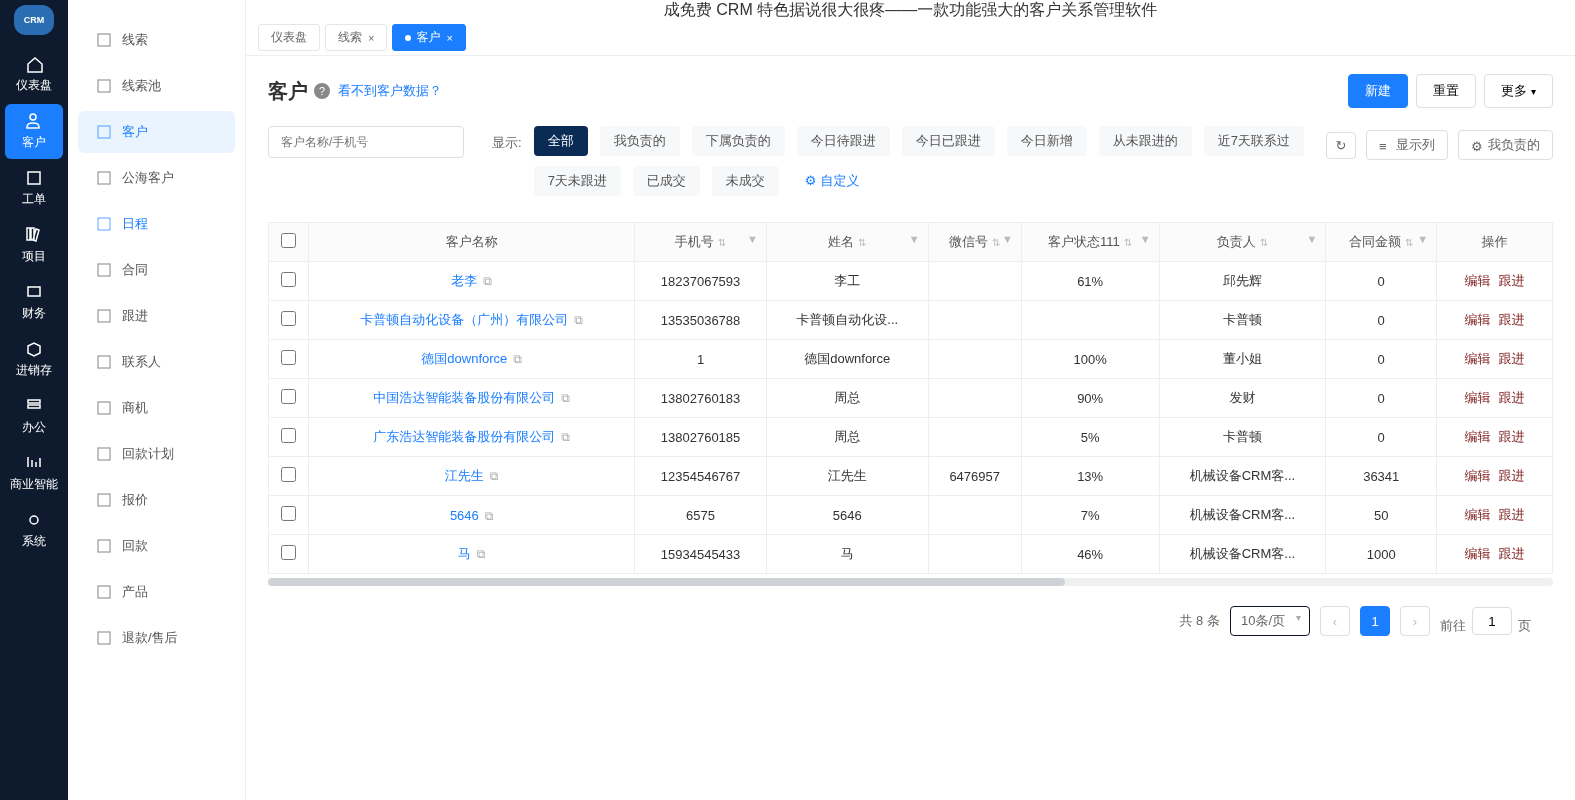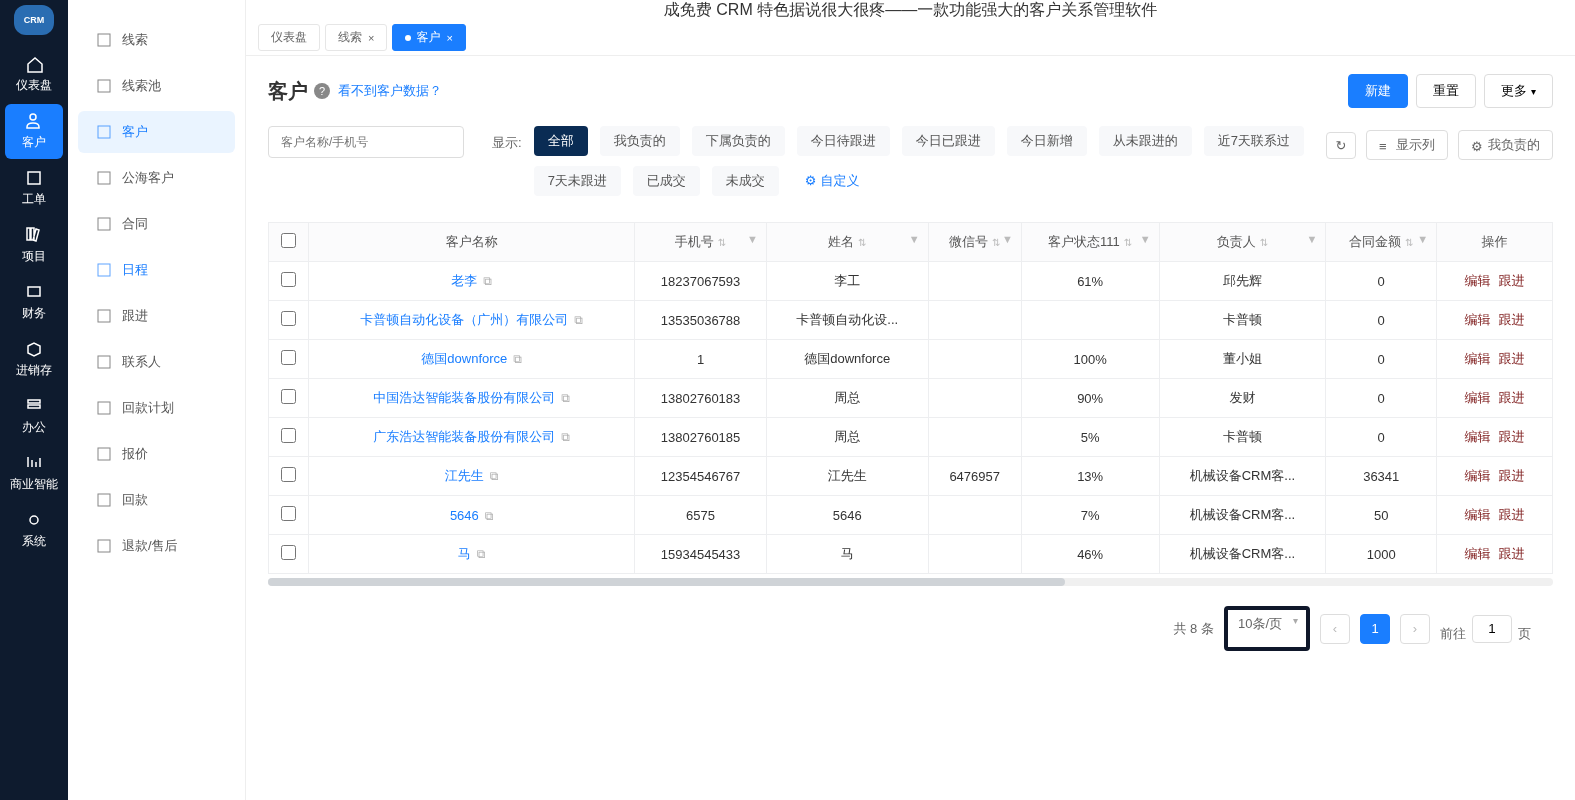--- a/index.html
+++ b/index.html
@@ -50,21 +50,21 @@
 th { background:#fbfbfc; color:#555; font-weight:normal; position:relative; }
 .sort { color:#bbb; margin-left:4px; font-size:10px; }
 .flt-ico { color:#bbb; font-size:11px; position:absolute; right:8px; }
 td.name a { color:#1a7eff; text-decoration:none; margin-right:6px; }
 .copy { color:#aaa; font-size:12px; cursor:pointer; }
 .ops a { color:#7f1d1d; margin:0 4px; cursor:pointer; text-decoration:none; }
 input[type=checkbox] { width:15px; height:15px; cursor:pointer; }
 .scr { height:8px; background:#f0f0f0; margin:4px 0 16px; border-radius:4px; position:relative; }
 .scr div { position:absolute; left:0; width:62%; height:100%; background:#cfd3d7; border-radius:4px; }
 .pager { display:flex; align-items:center; justify-content:flex-end; padding:4px 22px 20px; gap:10px; font-size:13px; color:#666; }
-.psel { border:4px solid #0f172a; border-radius:4px; padding:5px 24px 14px 10px; position:relative; }
+.psel { border:1px solid #0f172a; border-radius:4px; padding:5px 24px 5px 10px; position:relative; }
 .psel::after { content:"▾"; position:absolute; right:8px; color:#aaa; font-size:10px; }
 .pbtn { width:30px; height:30px; border:1px solid #ddd; border-radius:4px; display:flex; align-items:center; justify-content:center; color:#bbb; cursor:pointer; }
 .pbtn.cur { background:#1a7eff; color:#fff; border-color:#1a7eff; }
 .pgo { display:flex; align-items:flex-end; gap:6px; }
 .pgo input { width:40px; height:28px; border:1px solid #ddd; border-radius:4px; text-align:center; }
 </style>
 </head>
 <body>
 
 <div class="app">
@@ -145,61 +145,73 @@
           <rect x="2" y="2" width="12" height="12" fill="none" stroke="currentColor"></rect>
         </svg>
         <span>客户</span>
       </div>
       <div class="nav2-item">
         <svg class="nav2-ico" viewBox="0 0 16 16">
           <rect x="2" y="2" width="12" height="12" fill="none" stroke="currentColor"></rect>
         </svg>
         <span>公海客户</span>
       </div>
+      <div class="nav2-item" style="color: rgb(26, 126, 255);">
+        <svg class="nav2-ico" viewBox="0 0 16 16">
+          <rect x="2" y="2" width="12" height="12" fill="none" stroke="currentColor"></rect>
+        </svg>
+        <span>日程</span>
+      </div>
       <div class="nav2-item">
         <svg class="nav2-ico" viewBox="0 0 16 16">
           <rect x="2" y="2" width="12" height="12" fill="none" stroke="currentColor"></rect>
         </svg>
         <span>合同</span>
       </div>
-      <div class="nav2-item" style="color: rgb(26, 126, 255);">
-        <svg class="nav2-ico" viewBox="0 0 16 16">
-          <rect x="2" y="2" width="12" height="12" fill="none" stroke="currentColor"></rect>
-        </svg>
-        <span>日程</span>
-      </div>
       <div class="nav2-item">
         <svg class="nav2-ico" viewBox="0 0 16 16">
           <rect x="2" y="2" width="12" height="12" fill="none" stroke="currentColor"></rect>
         </svg>
         <span>跟进</span>
       </div>
       <div class="nav2-item">
         <svg class="nav2-ico" viewBox="0 0 16 16">
           <rect x="2" y="2" width="12" height="12" fill="none" stroke="currentColor"></rect>
         </svg>
         <span>联系人</span>
       </div>
       <div class="nav2-item">
         <svg class="nav2-ico" viewBox="0 0 16 16">
           <rect x="2" y="2" width="12" height="12" fill="none" stroke="currentColor"></rect>
         </svg>
+        <span>商机</span>
+      </div>
+      <div class="nav2-item">
+        <svg class="nav2-ico" viewBox="0 0 16 16">
+          <rect x="2" y="2" width="12" height="12" fill="none" stroke="currentColor"></rect>
+        </svg>
         <span>回款计划</span>
       </div>
       <div class="nav2-item">
         <svg class="nav2-ico" viewBox="0 0 16 16">
           <rect x="2" y="2" width="12" height="12" fill="none" stroke="currentColor"></rect>
         </svg>
         <span>报价</span>
       </div>
       <div class="nav2-item">
         <svg class="nav2-ico" viewBox="0 0 16 16">
           <rect x="2" y="2" width="12" height="12" fill="none" stroke="currentColor"></rect>
         </svg>
         <span>回款</span>
+      </div>
+      <div class="nav2-item">
+        <svg class="nav2-ico" viewBox="0 0 16 16">
+          <rect x="2" y="2" width="12" height="12" fill="none" stroke="currentColor"></rect>
+        </svg>
+        <span>产品</span>
       </div>
       <div class="nav2-item">
         <svg class="nav2-ico" viewBox="0 0 16 16">
           <rect x="2" y="2" width="12" height="12" fill="none" stroke="currentColor"></rect>
         </svg>
         <span>退款/售后</span>
       </div>
     </div>
   <div class="main">
     <div class="topbar">成免费 CRM 特色据说很大很疼——一款功能强大的客户关系管理软件</div>

